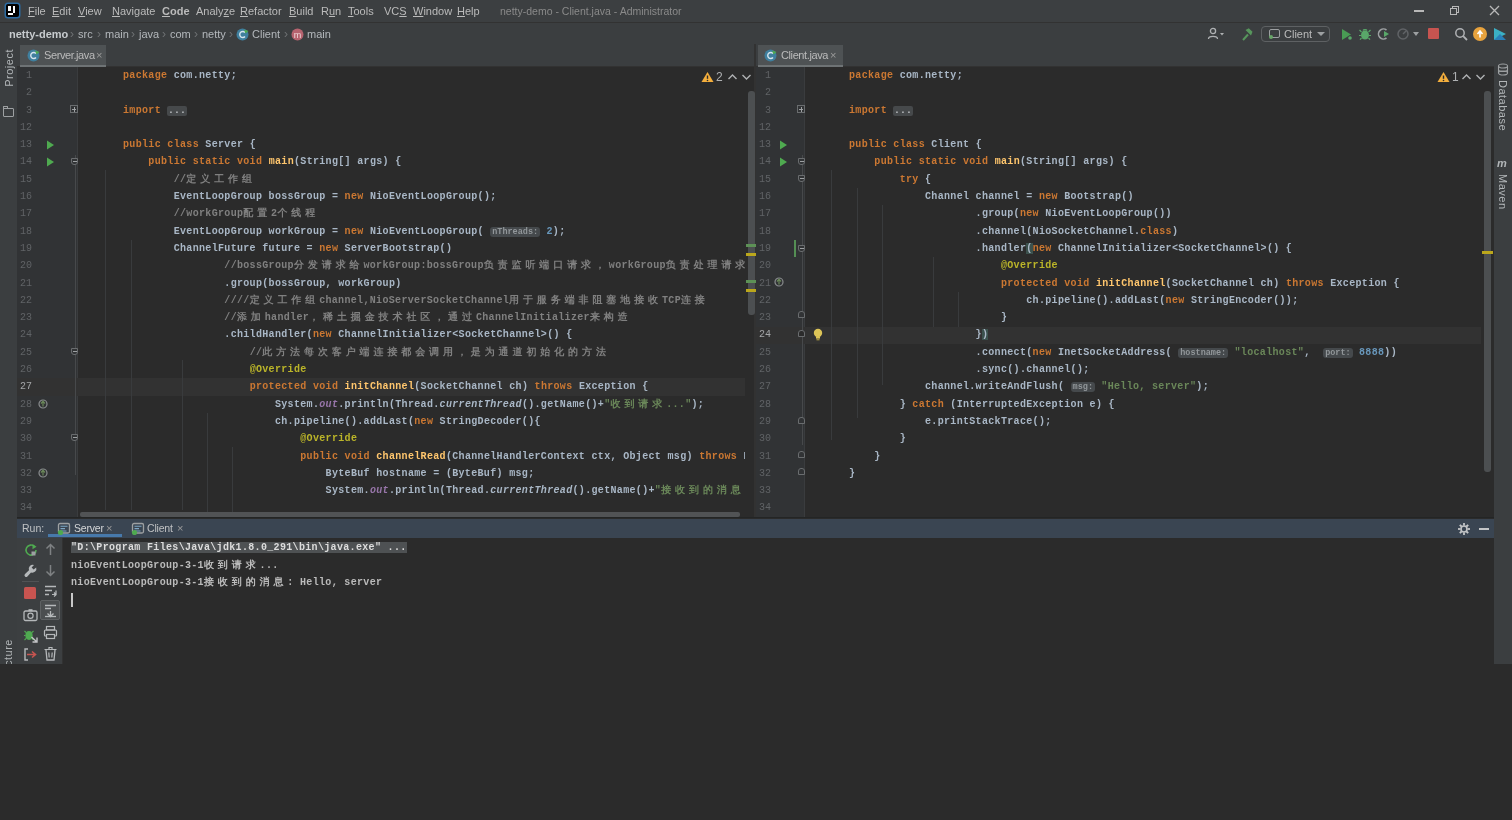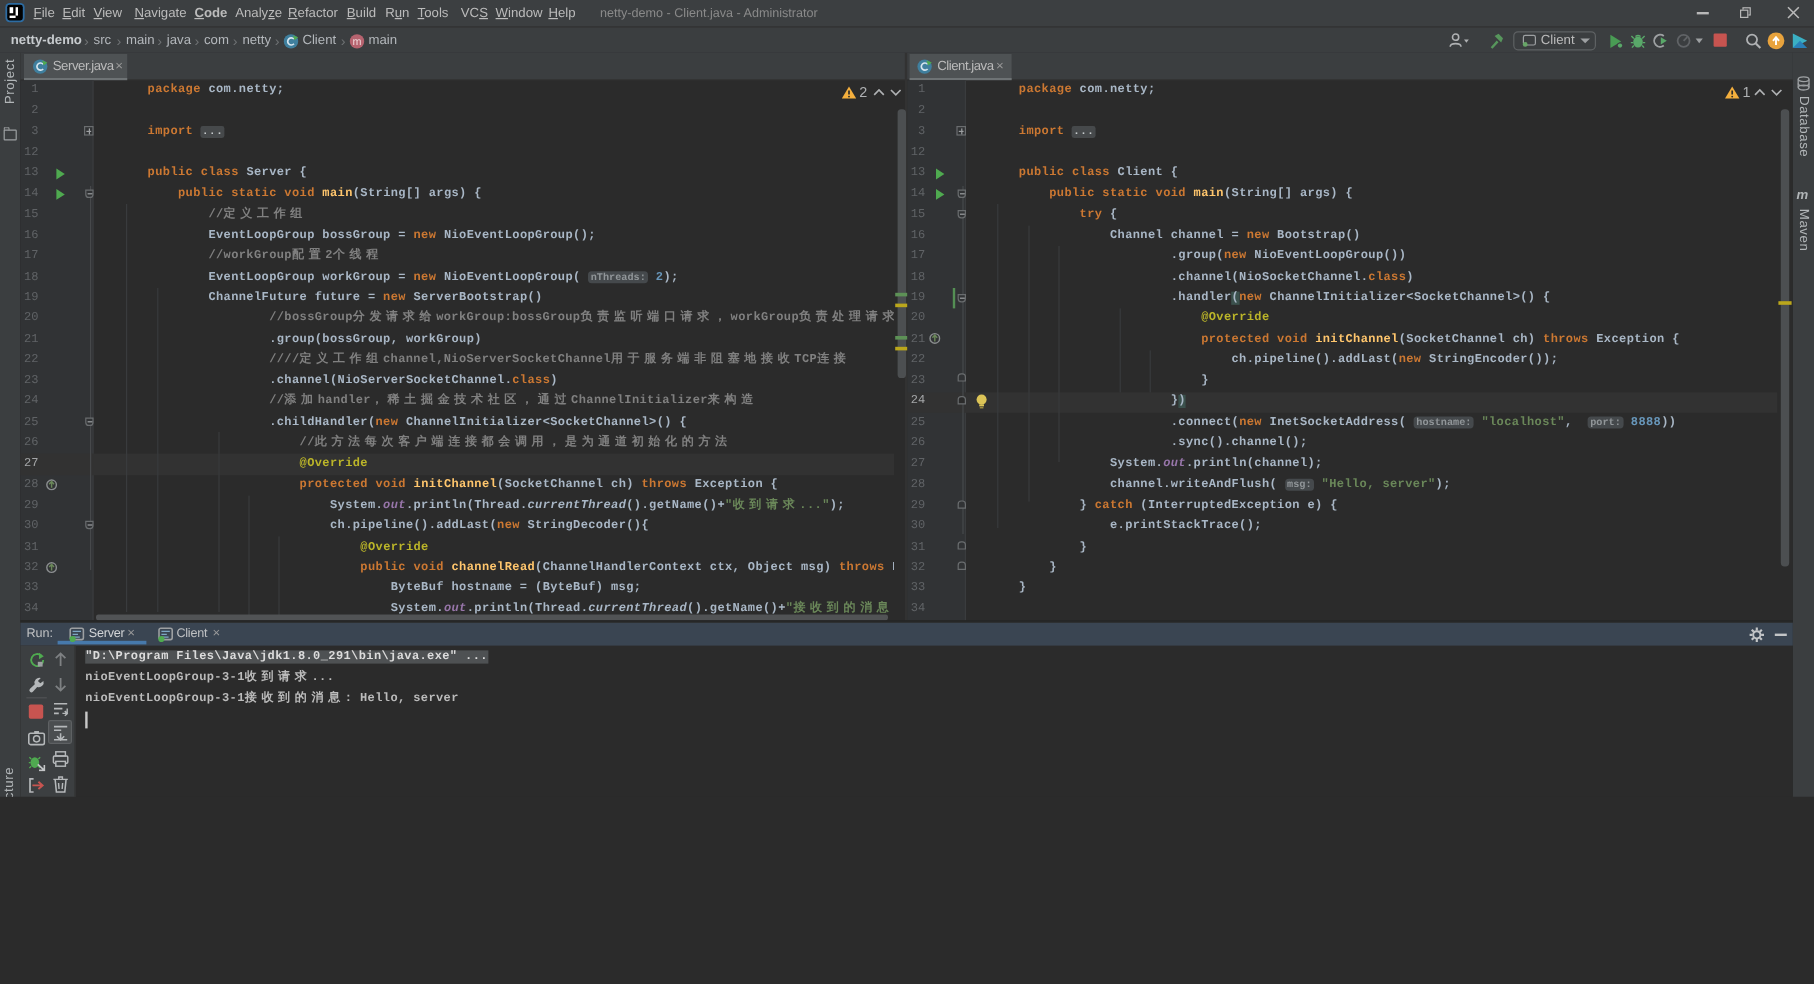--- a/index.html
+++ b/index.html
@@ -280,21 +280,20 @@
 <div><span class="k">public class</span> Server {</div>
 <div>    <span class="k">public static void</span> <span class="d">main</span>(String[] args) {</div>
 <div>        <span class="c">//<span class="cjk">定义工作组</span></span></div>
 <div>        EventLoopGroup bossGroup = <span class="k">new</span> NioEventLoopGroup();</div>
 <div>        <span class="c">//workGroup<span class="cjk">配置</span>2<span class="cjk">个线程</span></span></div>
 <div>        EventLoopGroup workGroup = <span class="k">new</span> NioEventLoopGroup( <span class="h">nThreads:</span> <span class="n">2</span>);</div>
 <div>        ChannelFuture future = <span class="k">new</span> ServerBootstrap()</div>
 <div>                <span class="c">//bossGroup<span class="cjk">分发请求给</span>workGroup:bossGroup<span class="cjk">负责监听端口请求，</span>workGroup<span class="cjk">负责处理请求（读写）</span></span></div>
 <div>                .group(bossGroup, workGroup)</div>
 <div>                <span class="c">////<span class="cjk">定义工作组</span>channel,NioServerSocketChannel<span class="cjk">用于服务端非阻塞地接收</span>TCP<span class="cjk">连接</span></span></div>
-<div>                .channel(NioServerSocketChannel.<span class="k">class</span>)</div>
 <div>                <span class="c">//<span class="cjk">添加</span>handler<span class="cjk">，稀土掘金技术社区，通过</span>ChannelInitializer<span class="cjk">来构造</span></span></div>
 <div>                .childHandler(<span class="k">new</span> ChannelInitializer&lt;SocketChannel&gt;() {</div>
 <div>                    <span class="c">//<span class="cjk">此方法每次客户端连接都会调用，是为通道初始化的方法</span></span></div>
 <div>                    <span class="a">@Override</span></div>
 <div>                    <span class="k">protected void</span> <span class="d">initChannel</span>(SocketChannel ch) <span class="k">throws</span> Exception {</div>
 <div>                        System.<span class="o">out</span>.println(Thread.<span class="st">currentThread</span>().getName()+<span class="s">"<span class="cjk">收到请求</span>..."</span>);</div>
 <div>                        ch.pipeline().addLast(<span class="k">new</span> StringDecoder(){</div>
 <div>                            <span class="a">@Override</span></div>
 <div>                            <span class="k">public void</span> <span class="d">channelRead</span>(ChannelHandlerContext ctx, Object msg) <span class="k">throws</span> Exception</div>
 <div>                                ByteBuf hostname = (ByteBuf) msg;</div>
@@ -313,21 +312,20 @@
 <div>                    .group(<span class="k">new</span> NioEventLoopGroup())</div>
 <div>                    .channel(NioSocketChannel.<span class="k">class</span>)</div>
 <div>                    .handler<span class="bm">(</span><span class="k">new</span> ChannelInitializer&lt;SocketChannel&gt;() {</div>
 <div>                        <span class="a">@Override</span></div>
 <div>                        <span class="k">protected void</span> <span class="d">initChannel</span>(SocketChannel ch) <span class="k">throws</span> Exception {</div>
 <div>                            ch.pipeline().addLast(<span class="k">new</span> StringEncoder());</div>
 <div>                        }</div>
 <div>                    }<span class="bm">)</span></div>
 <div>                    .connect(<span class="k">new</span> InetSocketAddress( <span class="h">hostname:</span> <span class="s">"localhost"</span>,  <span class="h">port:</span> <span class="n">8888</span>))</div>
 <div>                    .sync().channel();</div>
-<div>            System.<span class="o">out</span>.println(channel);</div>
 <div>            channel.writeAndFlush( <span class="h">msg:</span> <span class="s">"Hello, server"</span>);</div>
 <div>        } <span class="k">catch</span> (InterruptedException e) {</div>
 <div>            e.printStackTrace();</div>
 <div>        }</div>
 <div>    }</div>
 <div>}</div>
 <div></div>
     </div>
 
     <div id="gicons">

